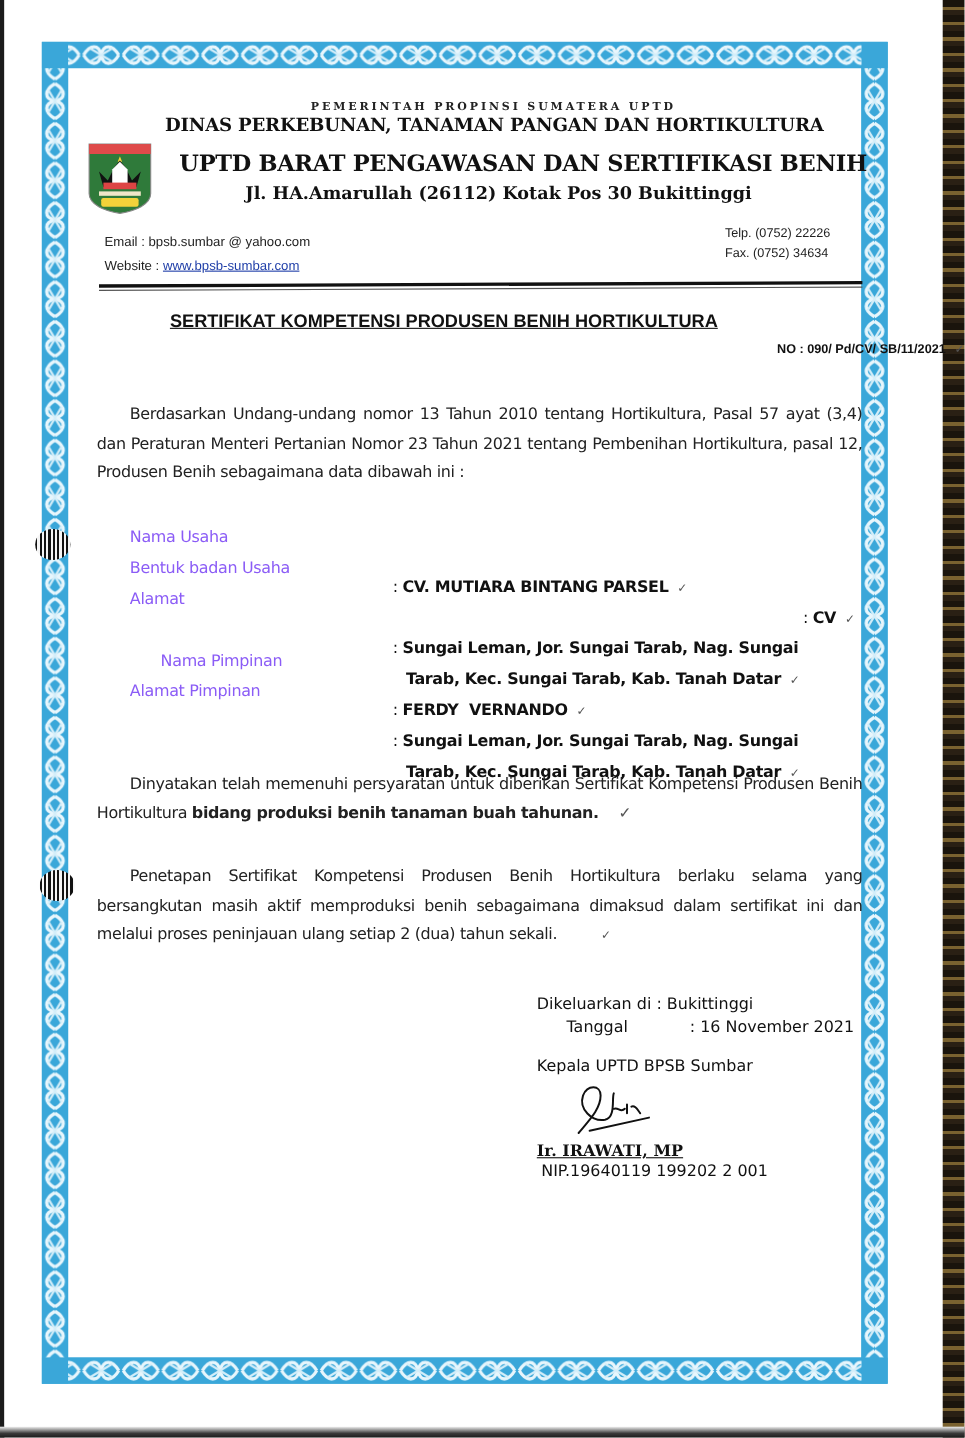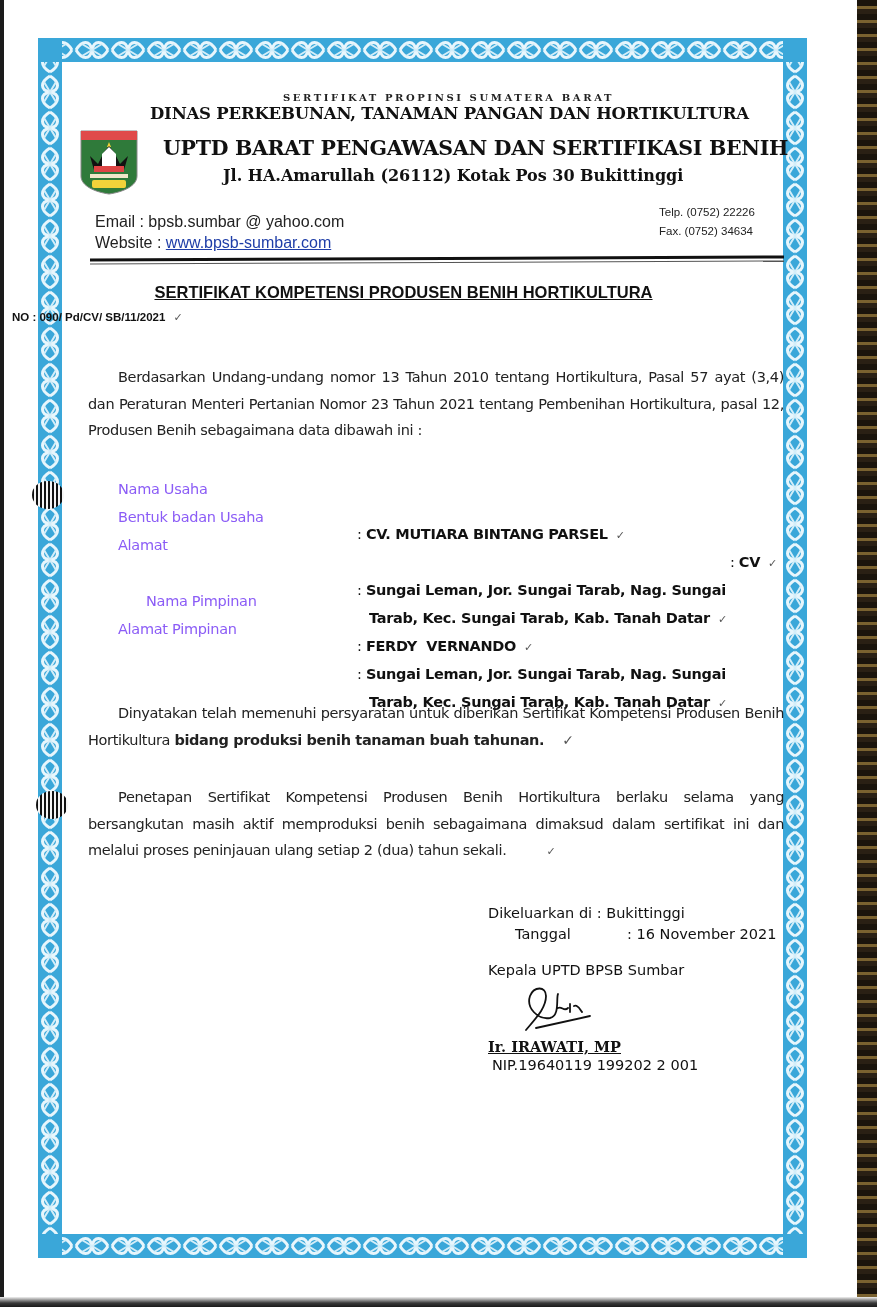--- a/index.html
+++ b/index.html
@@ -62,38 +62,38 @@
       font-size: 20.5px; color: #111; letter-spacing: -0.3px;
     }
     .hdr-addr {
       left: 223px; top: 166px; font-family: "DejaVu Serif", serif; font-weight: bold;
       font-size: 16px; color: #111;
     }
     .logo {
       left: 78px; top: 128px; width: 62px; height: 68px;
     }
     .contact {
-      font-family: "Liberation Sans", sans-serif; font-size: 16px; color: #222;
+      font-family: "Liberation Sans", sans-serif; font-size: 12px; color: #222;
     }
     .link { color: #1f3ea8; text-decoration: underline; }
     .rule-thick {
       left: 90px; top: 257px; width: 694px; height: 3px; background: #111;
       transform: rotate(-0.25deg);
     }
     .rule-thin {
       left: 90px; top: 262px; width: 694px; height: 1px; background: #555;
       transform: rotate(-0.25deg);
     }
     .title {
       left: 0; width: 795px; top: 283px; text-align: center;
       font-family: "Liberation Sans", sans-serif; font-weight: bold; font-size: 16.5px;
       text-decoration: underline; color: #111; padding-left: 12px; box-sizing: border-box;
     }
     .cert-no {
-      left: 0; width: 877px; top: 311px; text-align: left;
+      left: 0; width: 877px; top: 311px; text-align: right;
       font-family: "Liberation Sans", sans-serif; font-weight: bold; font-size: 11.5px; color: #111;
       padding-left: 12px; box-sizing: border-box;
     }
     .para {
       left: 88px; width: 696px; font-size: 14.5px; line-height: 26.5px; text-align: justify;
       font-family: "DejaVu Sans", sans-serif; color: #222; letter-spacing: -0.35px;
     }
     .para .indent { display: inline-block; width: 30px; }
     .field-label {
       left: 118px; font-size: 14.5px; color: #8b5cf6; letter-spacing: -0.3px;
@@ -145,21 +145,21 @@
   <rect x="0" y="24" width="24" height="1172" fill="url(#kv)"></rect>
 </svg>
 <svg class="knot knot-right" viewBox="0 0 24 1220" preserveAspectRatio="none">
   <rect width="24" height="1220" fill="#3aa7d9"></rect>
   <rect x="0" y="24" width="24" height="1172" fill="url(#kv)"></rect>
 </svg>
 
 <div class="binder-hole" style="left:32px; top:481px;"></div>
 <div class="binder-hole" style="left:36px; top:791px;"></div>
 
-<div class="abs hdr-small">SERTIFIKAT PROPINSI SUMATERA BARAT</div>
+<div class="abs hdr-small">PEMERINTAH PROPINSI SUMATERA UPTD</div>
 <div class="abs hdr-dinas">DINAS PERKEBUNAN, TANAMAN PANGAN DAN HORTIKULTURA</div>
 
 <svg class="abs logo" viewBox="0 0 62 68">
   <path d="M3 3 H59 V48 C59 58, 45 64, 31 66 C17 64, 3 58, 3 48 Z" fill="#2f7a3a" stroke="#888" stroke-width="1"></path>
   <rect x="3" y="3" width="56" height="9" fill="#e04a4a"></rect>
   <polygon points="31,14 33,19 29,19" fill="#f2d23a"></polygon>
   <path d="M12 28 L20 36 L26 24 L31 18 L36 24 L42 36 L50 28 L46 42 H16 Z" fill="#111"></path>
   <path d="M24 26 L31 19 L38 26 L38 40 L24 40 Z" fill="#fff"></path>
   <rect x="16" y="38" width="30" height="6" fill="#d44"></rect>
   <rect x="12" y="46" width="38" height="4" fill="#f0e6c8"></rect>

